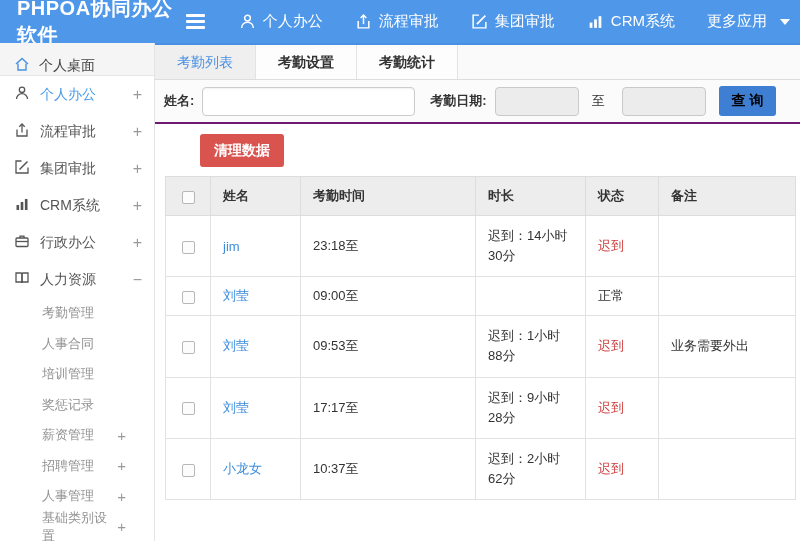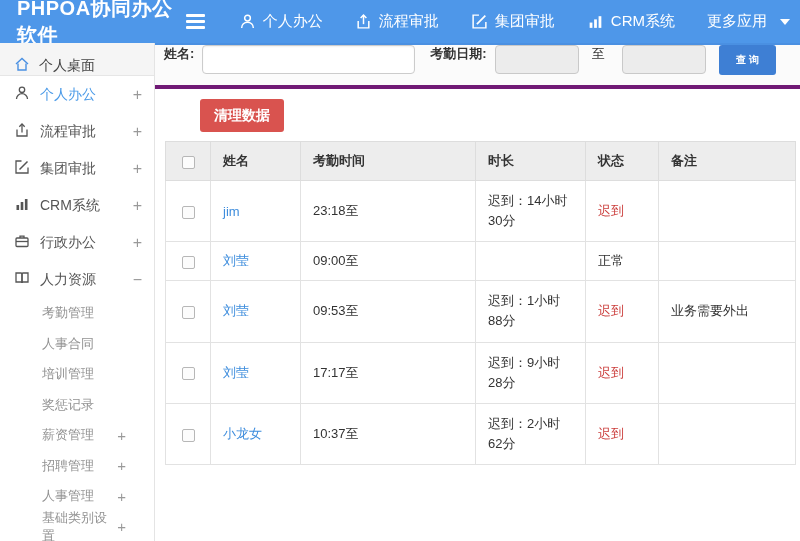--- a/index.html
+++ b/index.html
@@ -35,31 +35,31 @@
     font-size:13px; color:#929292; cursor:pointer; }
   .side-sub .expander { margin-left:auto; color:#999; font-size:15px; }
 
   
   .tabstrip { height:35px; background:#fafafa; border-bottom:1px solid #ddd; display:flex; }
   .tab { padding:0 22px; line-height:34px; font-size:14px; cursor:pointer;
     border-right:1px solid #e3e3e3; background:#fdfdfd; font-weight:bold; color:#333; }
   .tab.active { background:#efefef; color:#4a90e2; font-weight:normal; }
 
   
-  .filterbar { height:44px; display:flex; align-items:flex-start; padding:0 24px 0 9px;
-    background:#fbfbfb; border-bottom:4px solid #701a75; }
+  .filterbar { height:44px; display:flex; align-items:center; padding:0 24px 0 9px;
+    background:#fbfbfb; border-bottom:2px solid #701a75; }
   .flabel { font-size:13px; font-weight:bold; color:#333; white-space:nowrap; }
   .name-input { width:213px; height:29px; margin-left:8px; border:1px solid #ccc; border-radius:4px;
     background:#fff; padding:0 8px; font-size:13px; box-shadow:inset 0 1px 2px rgba(0,0,0,.06); }
   .date-label { margin-left:15px; }
   .date-input { width:84px; height:29px; margin-left:8px; border:1px solid #c9c9c9; border-radius:4px;
     background:#ececec; padding:0 6px; font-size:13px; }
   .to-label { margin:0 9px 0 13px; font-size:13px; color:#333; }
   .search-btn { margin-left:auto; width:57px; height:30px; border:none; border-radius:3px;
-    background:#3e7fd4; color:#ffffff; font-size:10px; font-weight:bold; cursor:pointer; white-space:nowrap; }
+    background:#3e7fd4; color:#000000; font-size:14px; font-weight:bold; cursor:pointer; white-space:nowrap; }
 
   
   .actionbar { padding:10px 10px 9px 10px; display:flex; gap:10px; }
   .btn { border:none; border-radius:3px; color:#fff; font-size:14px; font-weight:bold;
     height:33px; padding:0 14px; cursor:pointer; white-space:nowrap;margin-left:35px; }
   .btn-danger { background:#d9534f; }
   .btn-info { background:#5bc0de; }
 
   
   table { border-collapse:collapse; table-layout:fixed; width:630px; margin-left:10px; background:#fff; }
@@ -223,20 +223,25 @@
       <span>人事管理</span>
       <span class="expander">+</span>
     </div>
     <div class="side-sub">
       <span>基础类别设置</span>
       <span class="expander">+</span>
     </div>
   </div>
 
   <div class="main">
+    <div class="tabstrip">
+      <div class="tab active">考勤列表</div>
+      <div class="tab">考勤设置</div>
+      <div class="tab">考勤统计</div>
+    </div>
 
     <div class="filterbar">
       <span class="flabel">姓名:</span>
       <input class="name-input" type="text" value="" style="">
       <span class="flabel date-label">考勤日期:</span>
       <input class="date-input" type="text" value="" style="">
       <span class="to-label">至</span>
       <input class="date-input" type="text" value="" style="">
       <button class="search-btn">查 询</button>
     </div>

